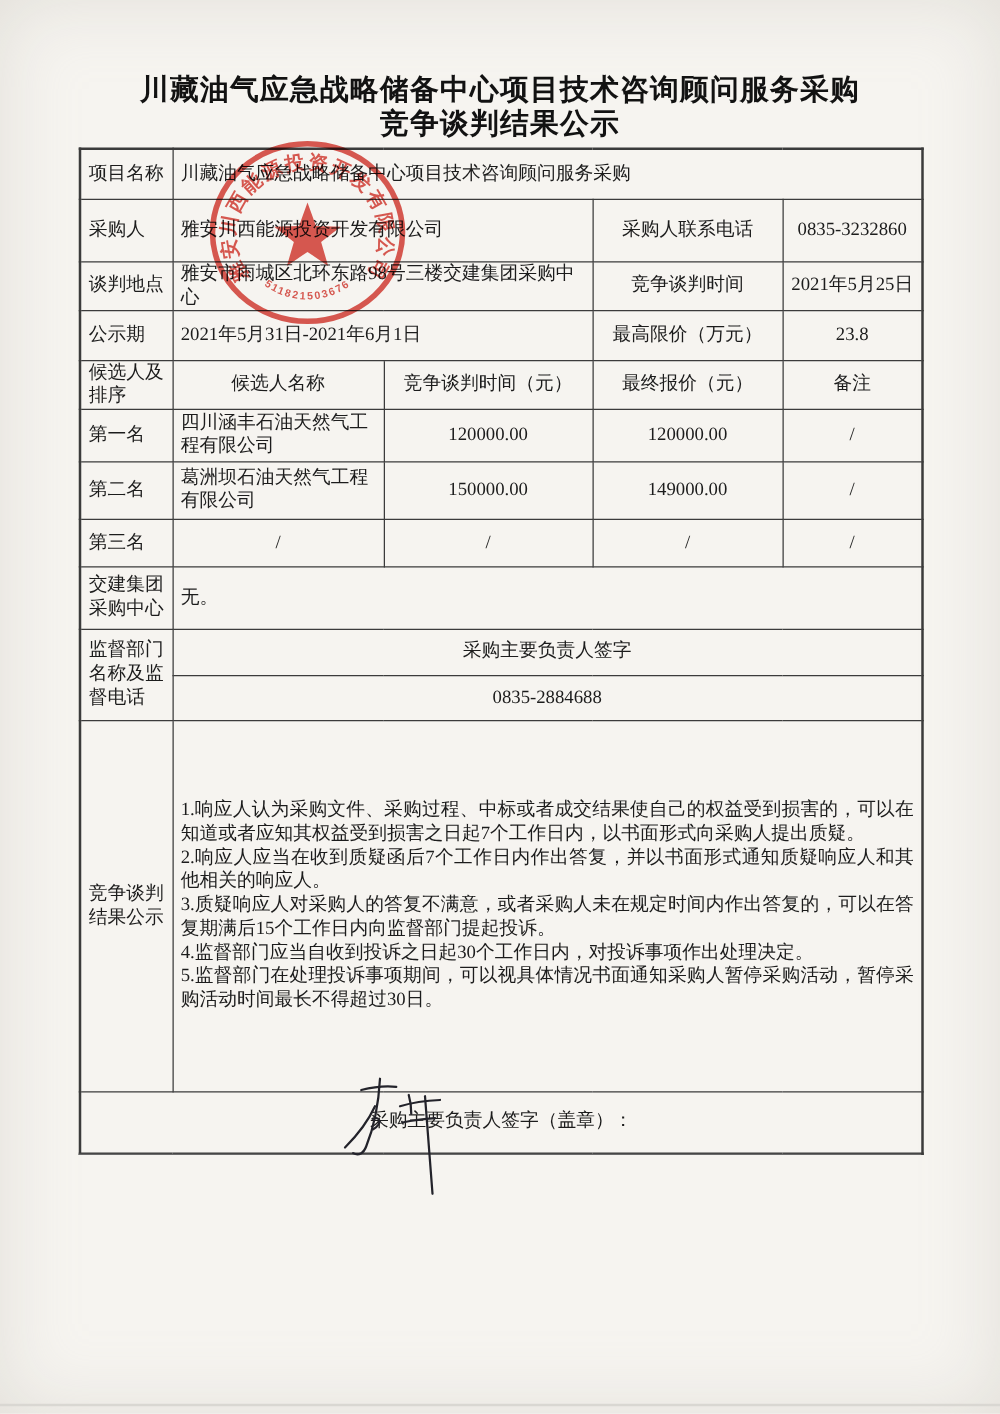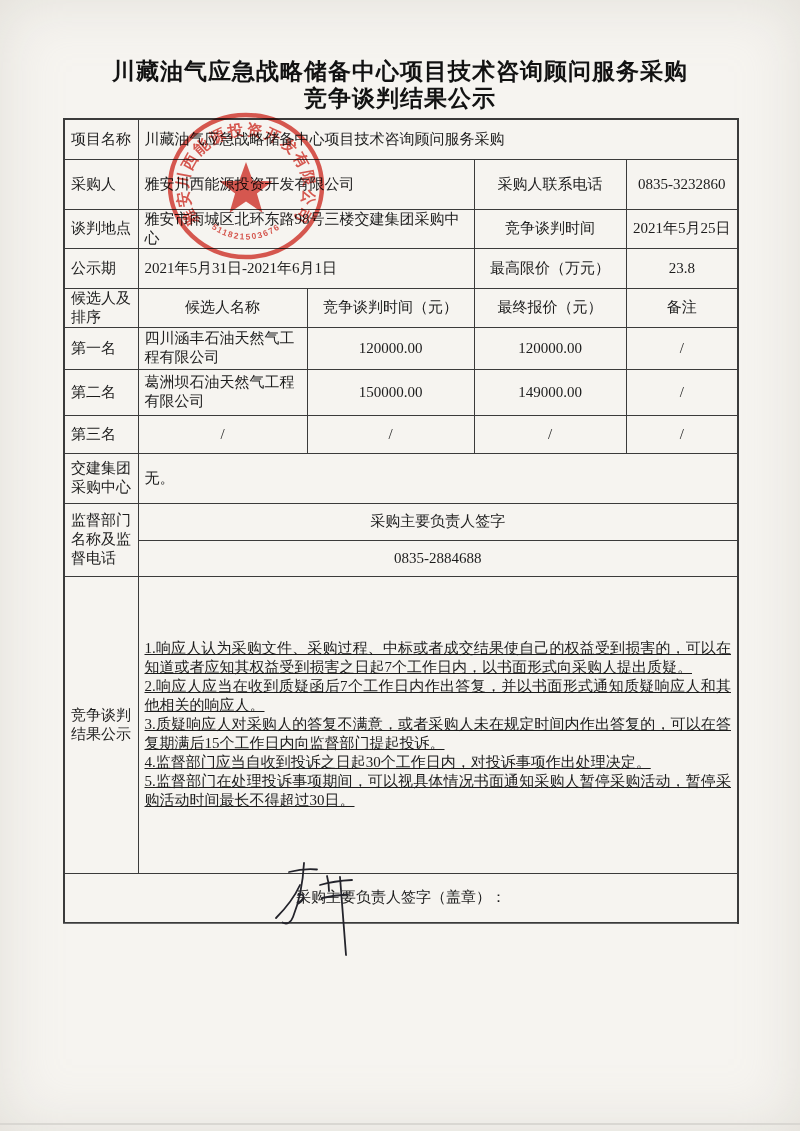--- a/index.html
+++ b/index.html
@@ -40,21 +40,21 @@
     line-height:19px;
     word-break:break-all;
     overflow:visible;
     margin-top:44px;
   }
   td.lbl{padding:2px 4px;}
   td.ctr{text-align:center;padding:2px 2px;}
   td.val{padding:2px 8px;}
   td.num{text-align:center;font-variant-numeric:tabular-nums;}
   td.objection-cell{padding:8px 12px;line-height:24px;}
-  .objection-item{margin:0;text-align:justify;text-decoration:underline;}
+  .objection-item{margin:0;text-align:justify;}
   td.sig-cell{padding:2px 6px;text-align:center;}
   
   .seal{
     position:absolute;left:164px;top:109px;width:164px;height:152px;
     opacity:.82;mix-blend-mode:multiply;pointer-events:none;
   }
   
   .signature{
     position:absolute;left:268px;top:855px;width:110px;height:115px;
     pointer-events:none;

